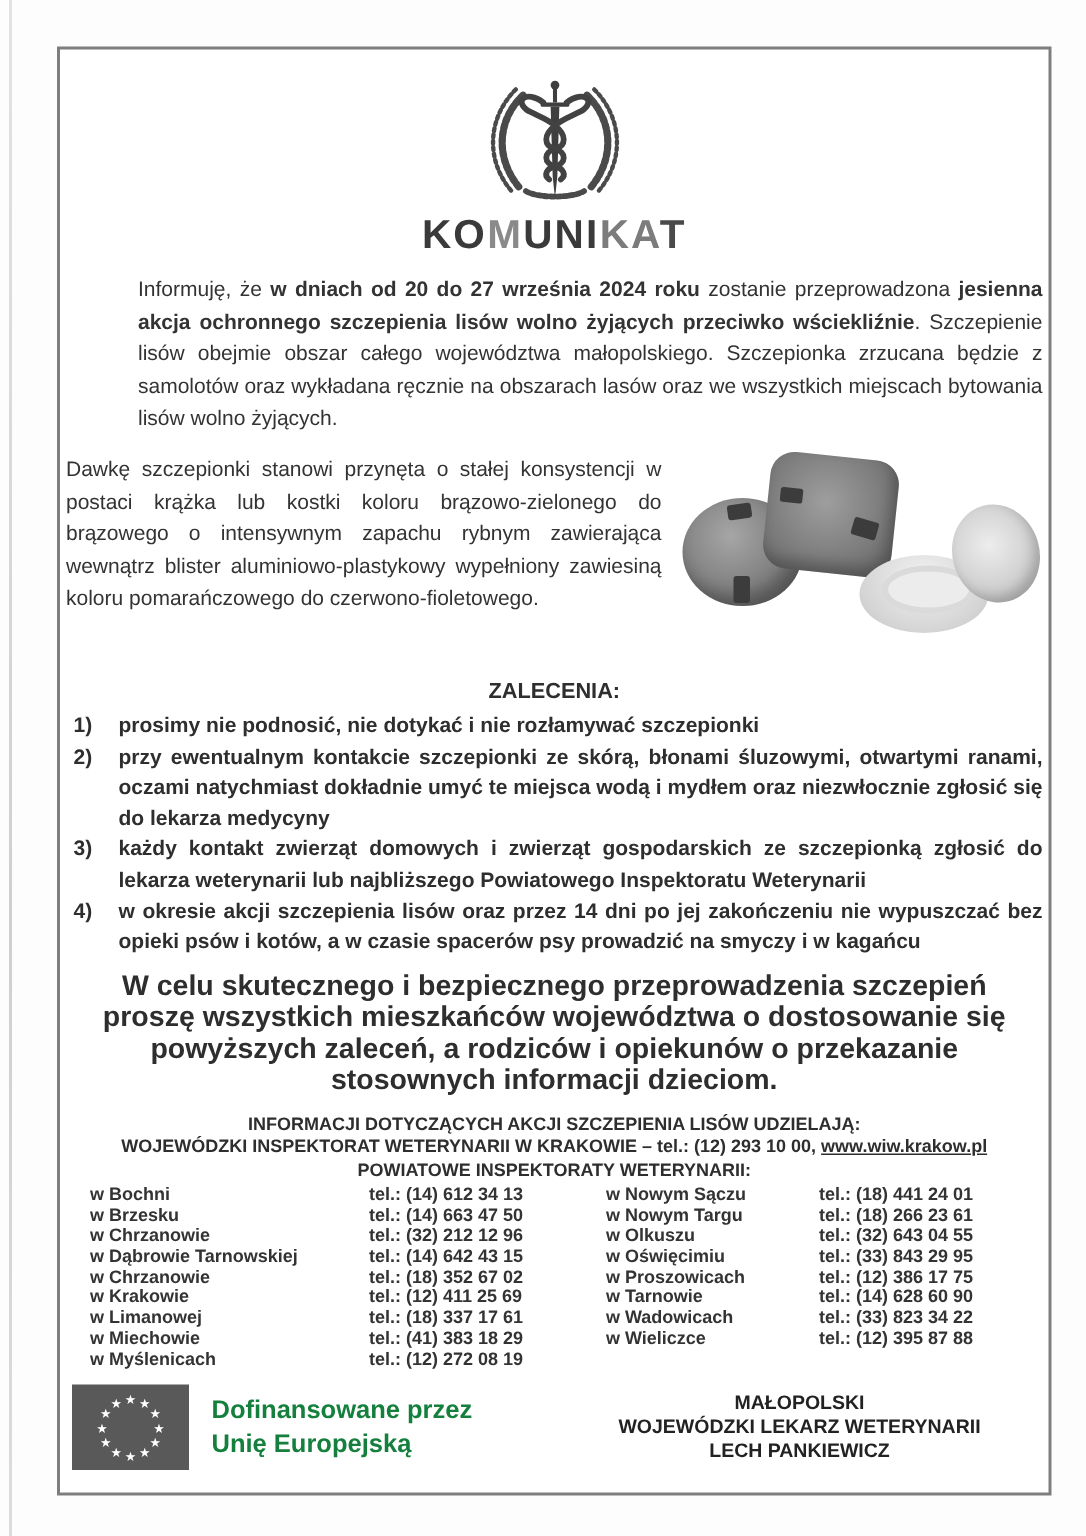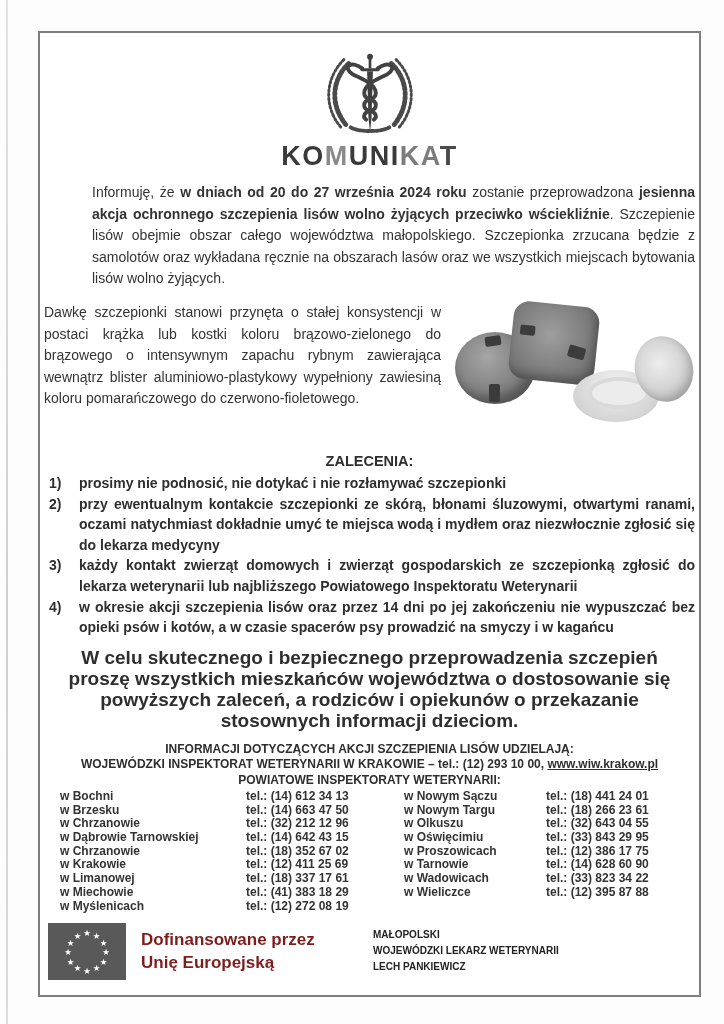--- a/index.html
+++ b/index.html
@@ -59,23 +59,23 @@
   
   .info{margin-top:11px;text-align:center;font-weight:bold;font-size:12px;line-height:15.4px;}
   .info a{color:inherit;}
   .contacts{margin-top:2px;display:grid;grid-template-columns:186px 158px 142px 1fr;
     padding:0 16px;font-weight:bold;font-size:12px;line-height:13.7px;color:#333;}
   
   .footer{margin-top:10px;display:flex;align-items:flex-start;padding:0 2px 0 4px;}
   .eu-flag{flex:none;width:78px;height:57px;background:#595959;position:relative;}
   .star{position:absolute;left:50%;top:50%;width:10px;height:10px;margin:-5px;
     font-size:8.5px;line-height:10px;text-align:center;color:#fff;transform-origin:center;}
-  .eu-label{margin-left:15px;font-weight:bold;font-size:17px;line-height:23px;padding-top:5px;color:#7f1d1d;}
-  .signature{margin-left:auto;width:320px;text-align:left;font-weight:bold;
-    font-size:10px;line-height:16px;padding-top:4px;color:#222;}
+  .eu-label{margin-left:15px;font-weight:bold;font-size:17px;line-height:23px;padding-top:5px;color:#15803d;}
+  .signature{margin-left:auto;width:320px;text-align:center;font-weight:bold;
+    font-size:13px;line-height:16px;padding-top:4px;color:#222;}
 </style>
 </head>
 <body>
 
 <div class="scan-edge"></div>
 
 <div class="frame">
 
   <svg class="emblem" viewBox="0 0 100 95">
     <g fill="none" stroke="#4a4a4a" stroke-linecap="round">

